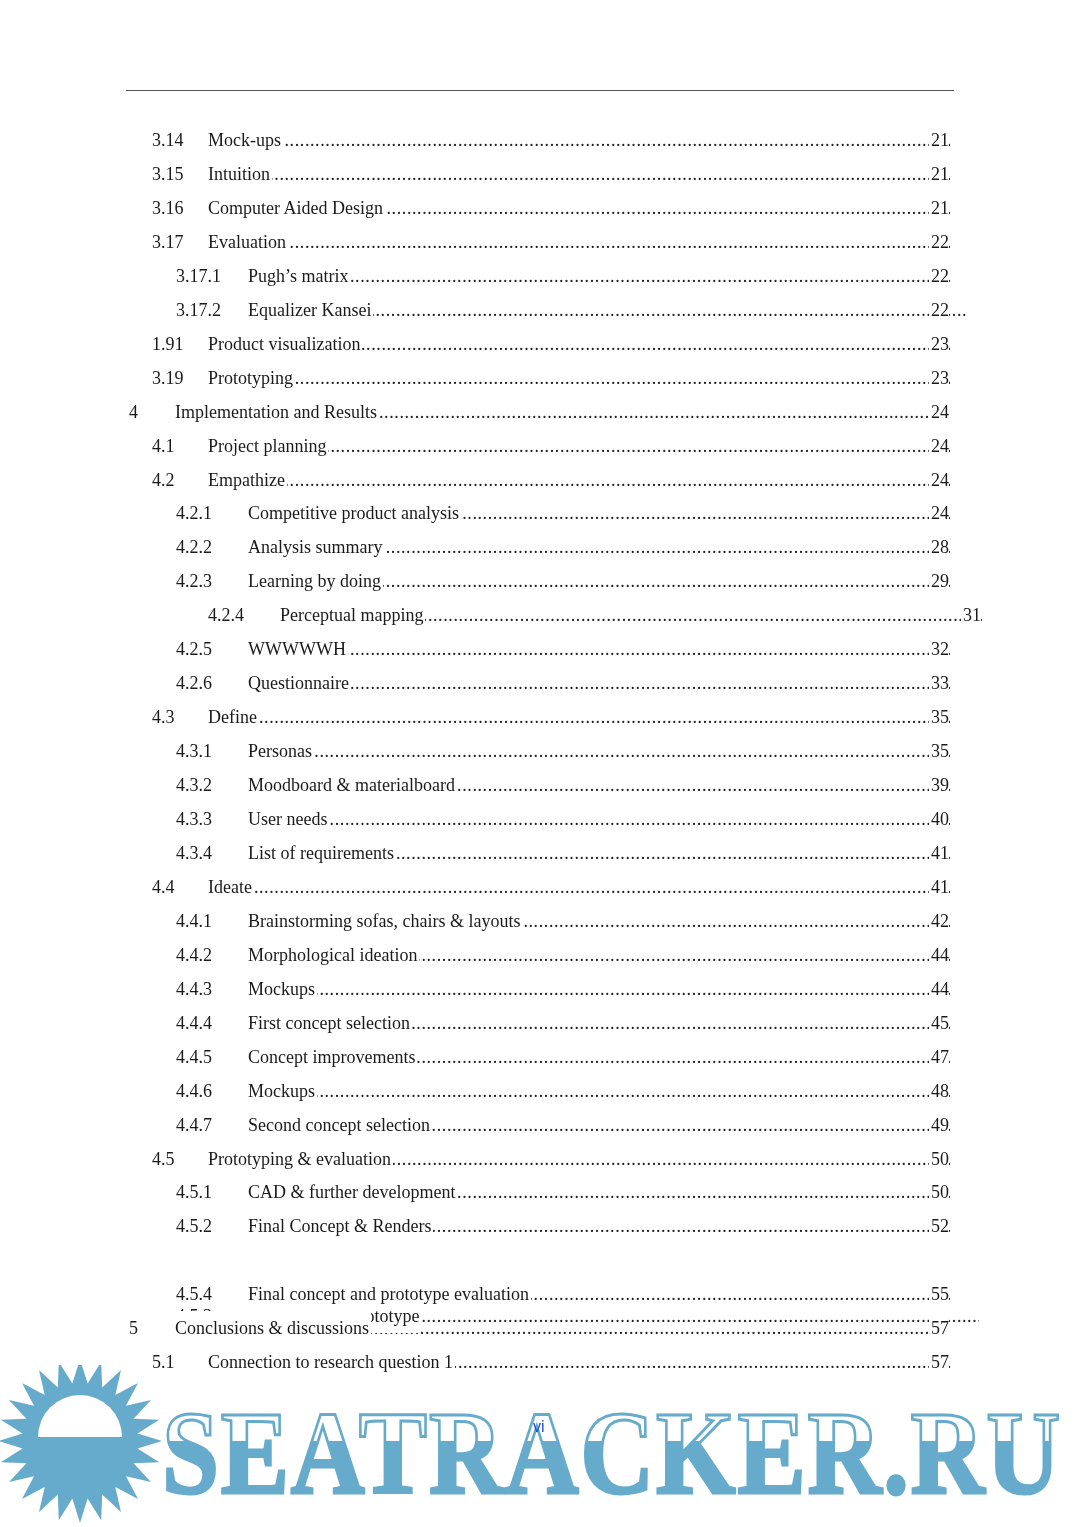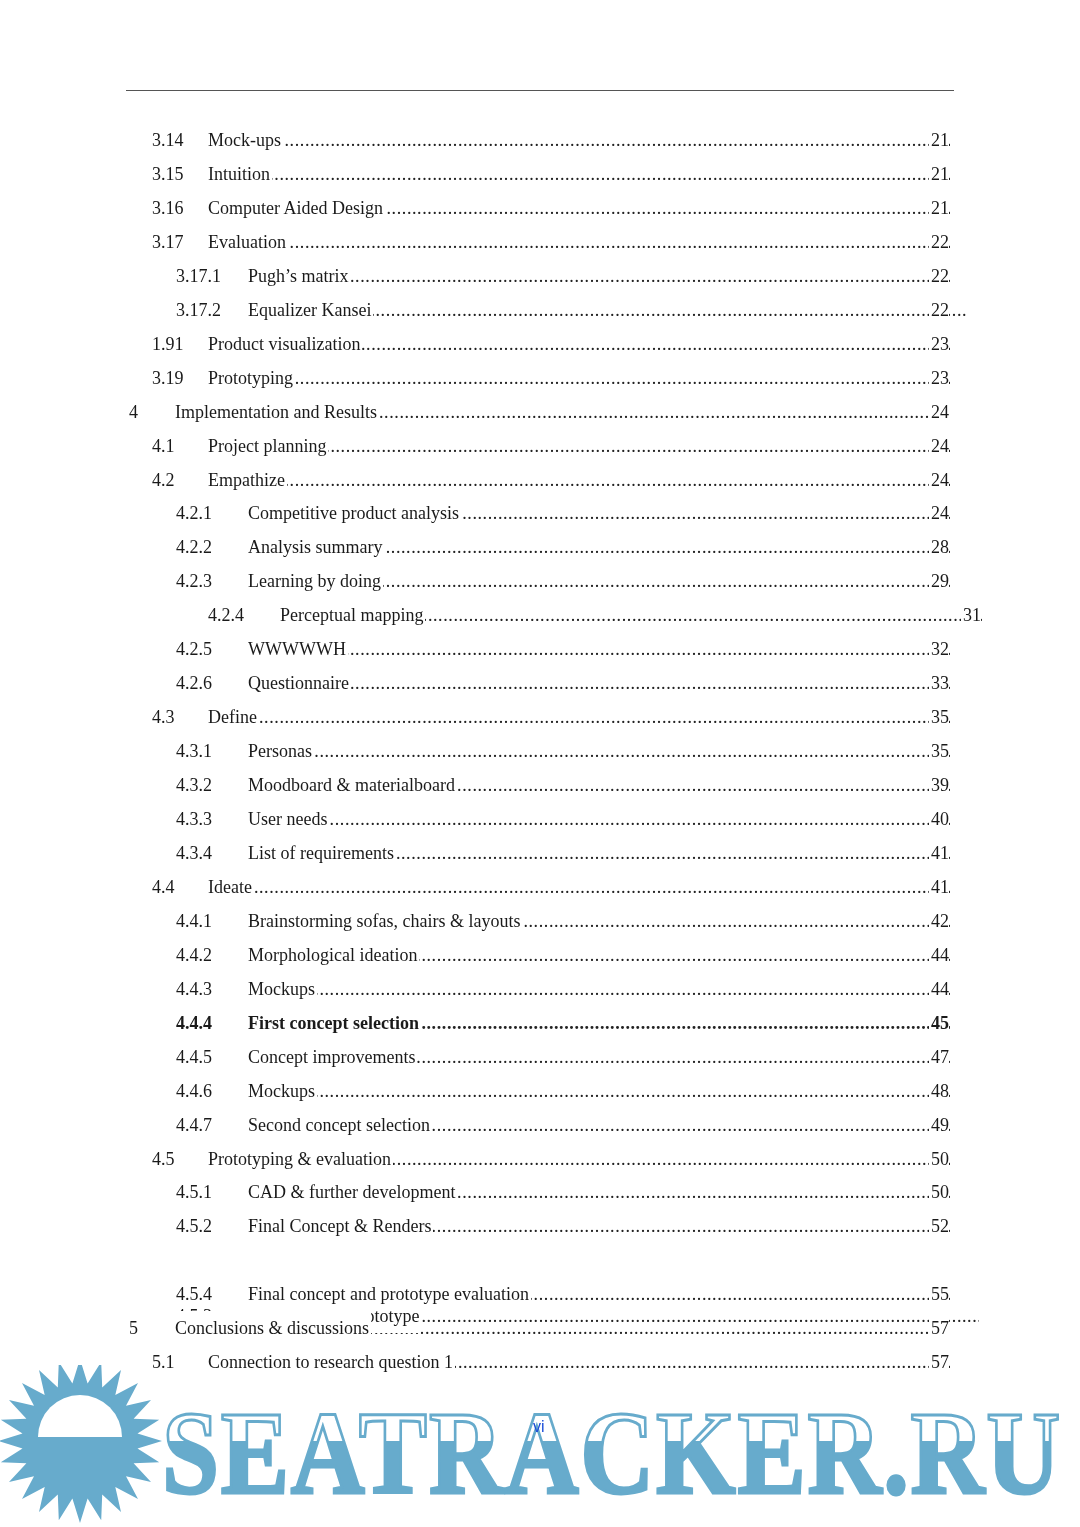--- a/index.html
+++ b/index.html
@@ -186,21 +186,21 @@
       <span class="leader">....................................................................................................................................................................................................................................................................</span>
       <span class="title">Morphological ideation</span>
       <span class="page">44</span>
     </div>
     <div class="row l3" style="top: 848.75px;">
       <span class="num">4.4.3</span>
       <span class="leader">....................................................................................................................................................................................................................................................................</span>
       <span class="title">Mockups</span>
       <span class="page">44</span>
     </div>
-    <div class="row l3" style="top: 882.7px; font-weight: bold;">
+    <div class="row l3" style="top: 882.7px;">
       <span class="num">4.4.4</span>
       <span class="leader">....................................................................................................................................................................................................................................................................</span>
       <span class="title">First concept selection</span>
       <span class="page">45</span>
     </div>
     <div class="row l3" style="top: 916.65px;">
       <span class="num">4.4.5</span>
       <span class="leader">....................................................................................................................................................................................................................................................................</span>
       <span class="title">Concept improvements</span>
       <span class="page">47</span>

